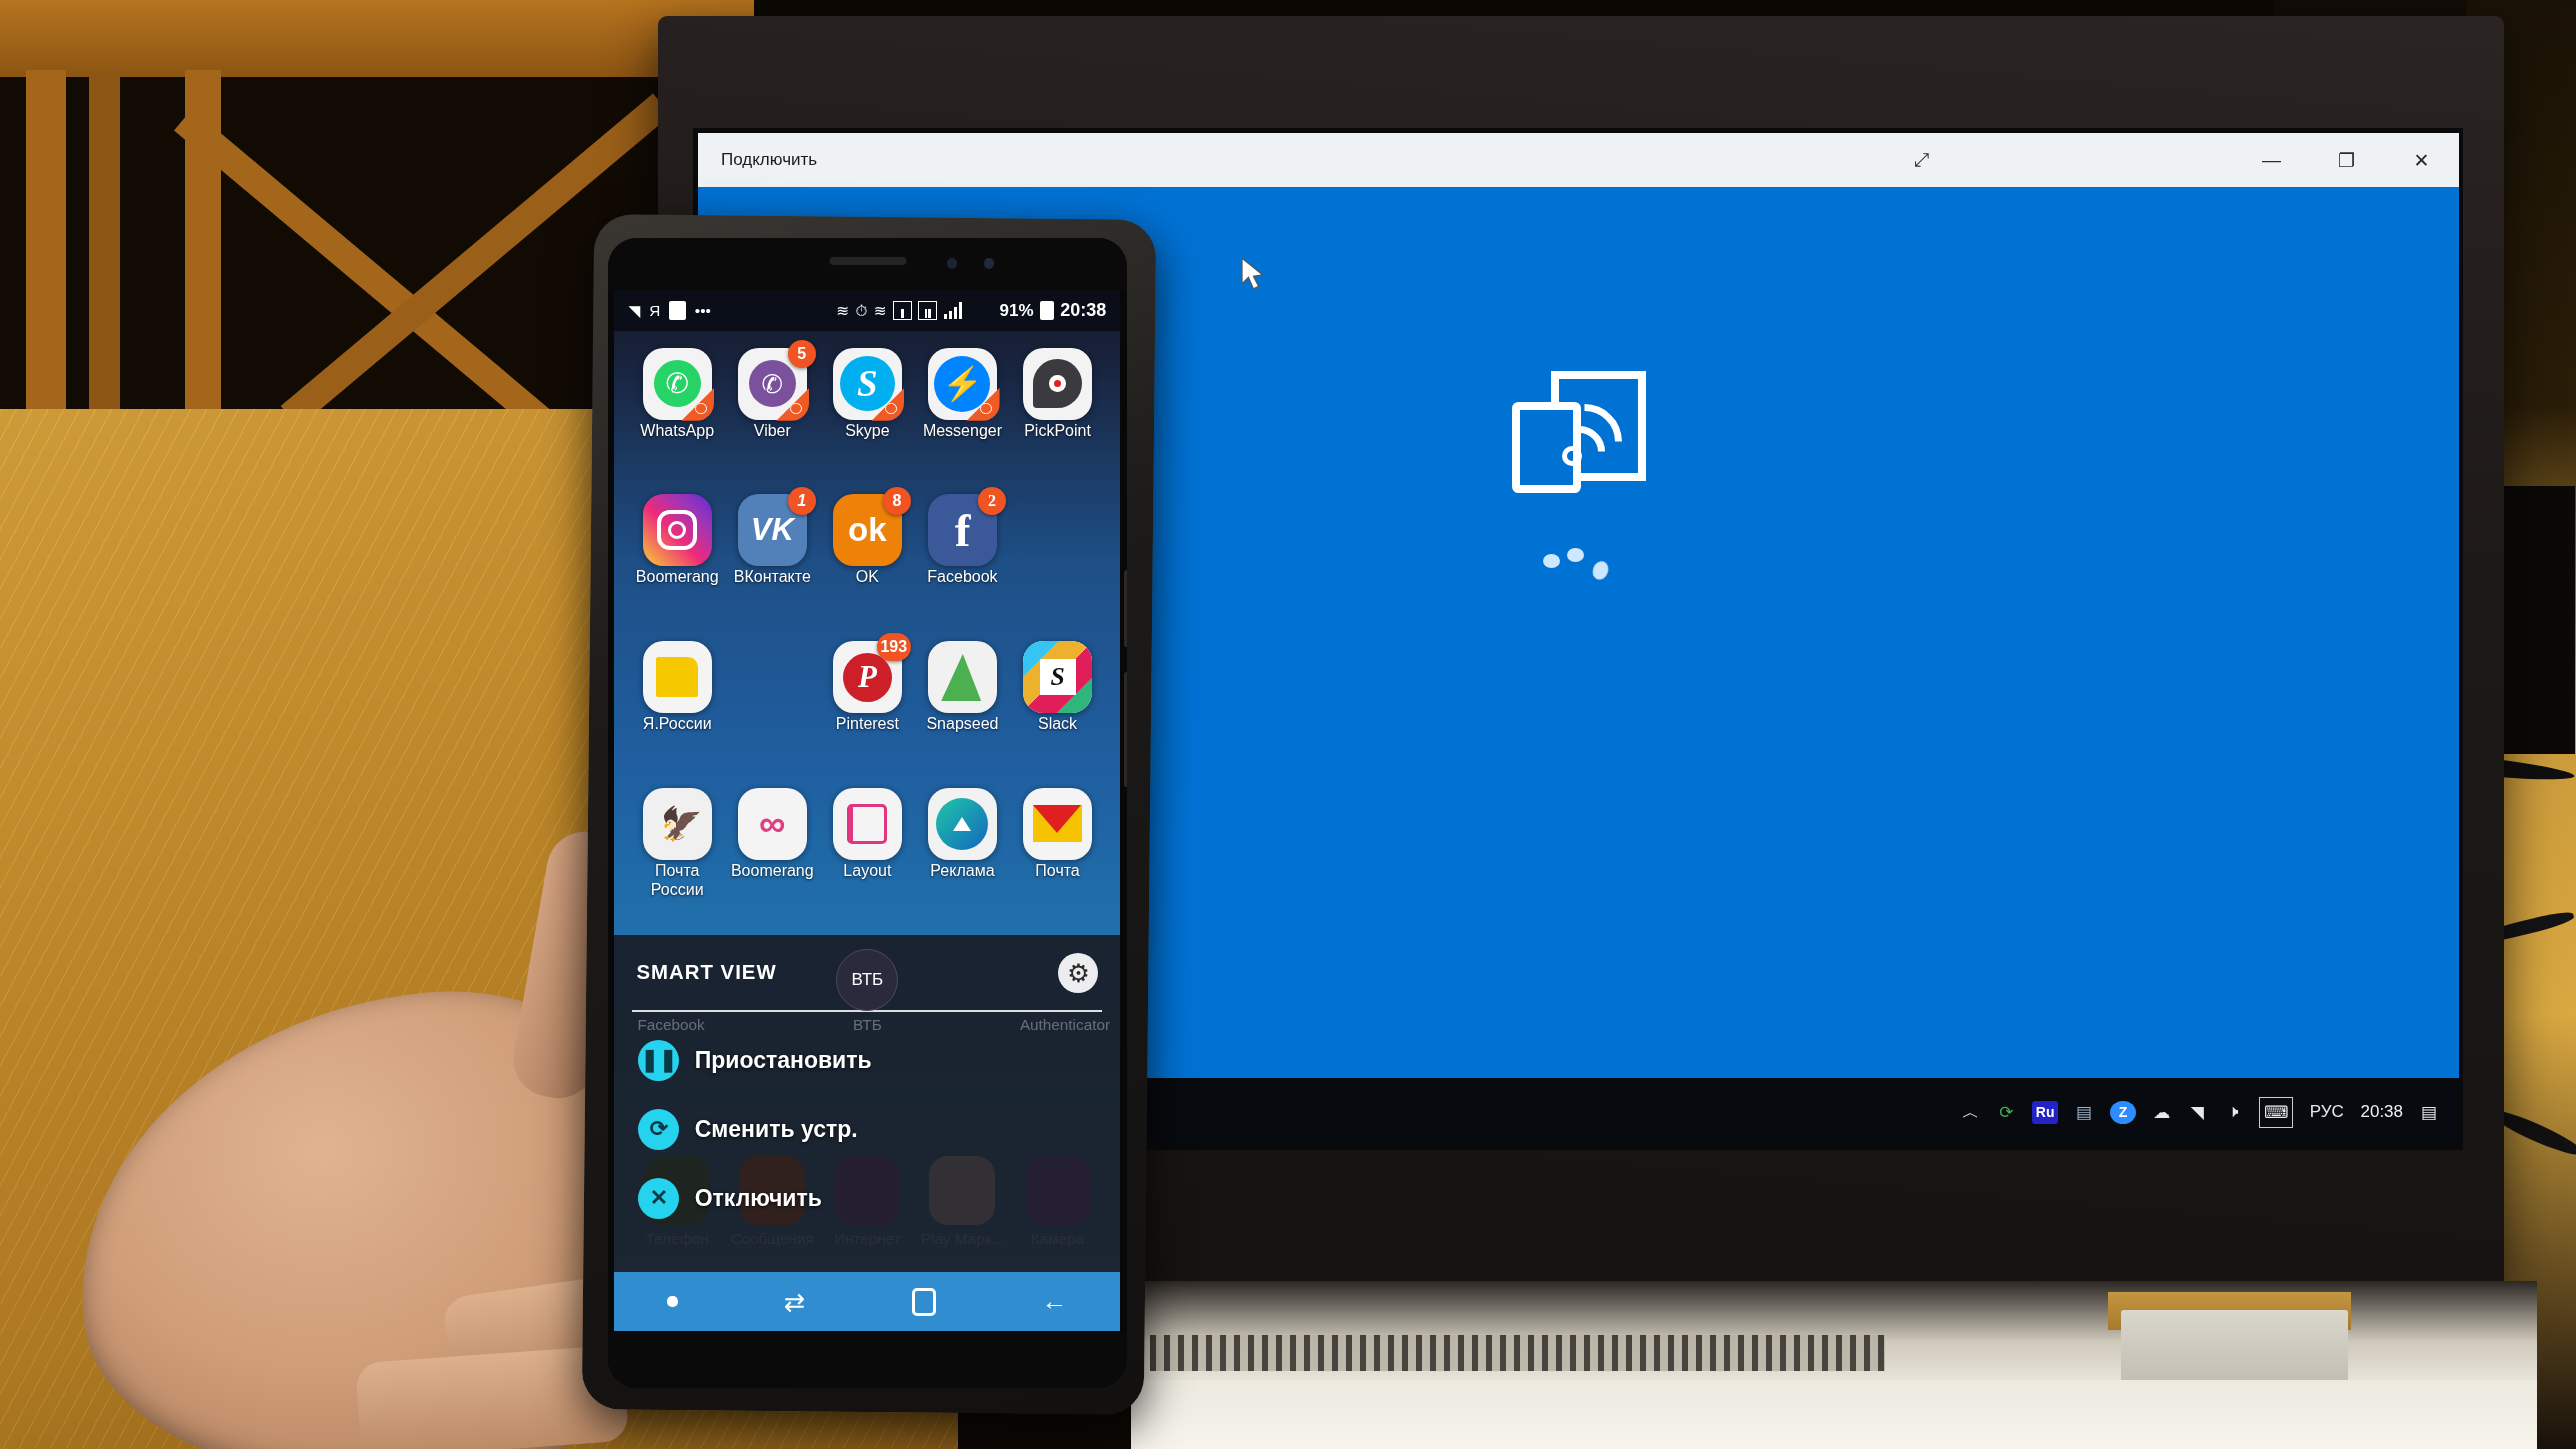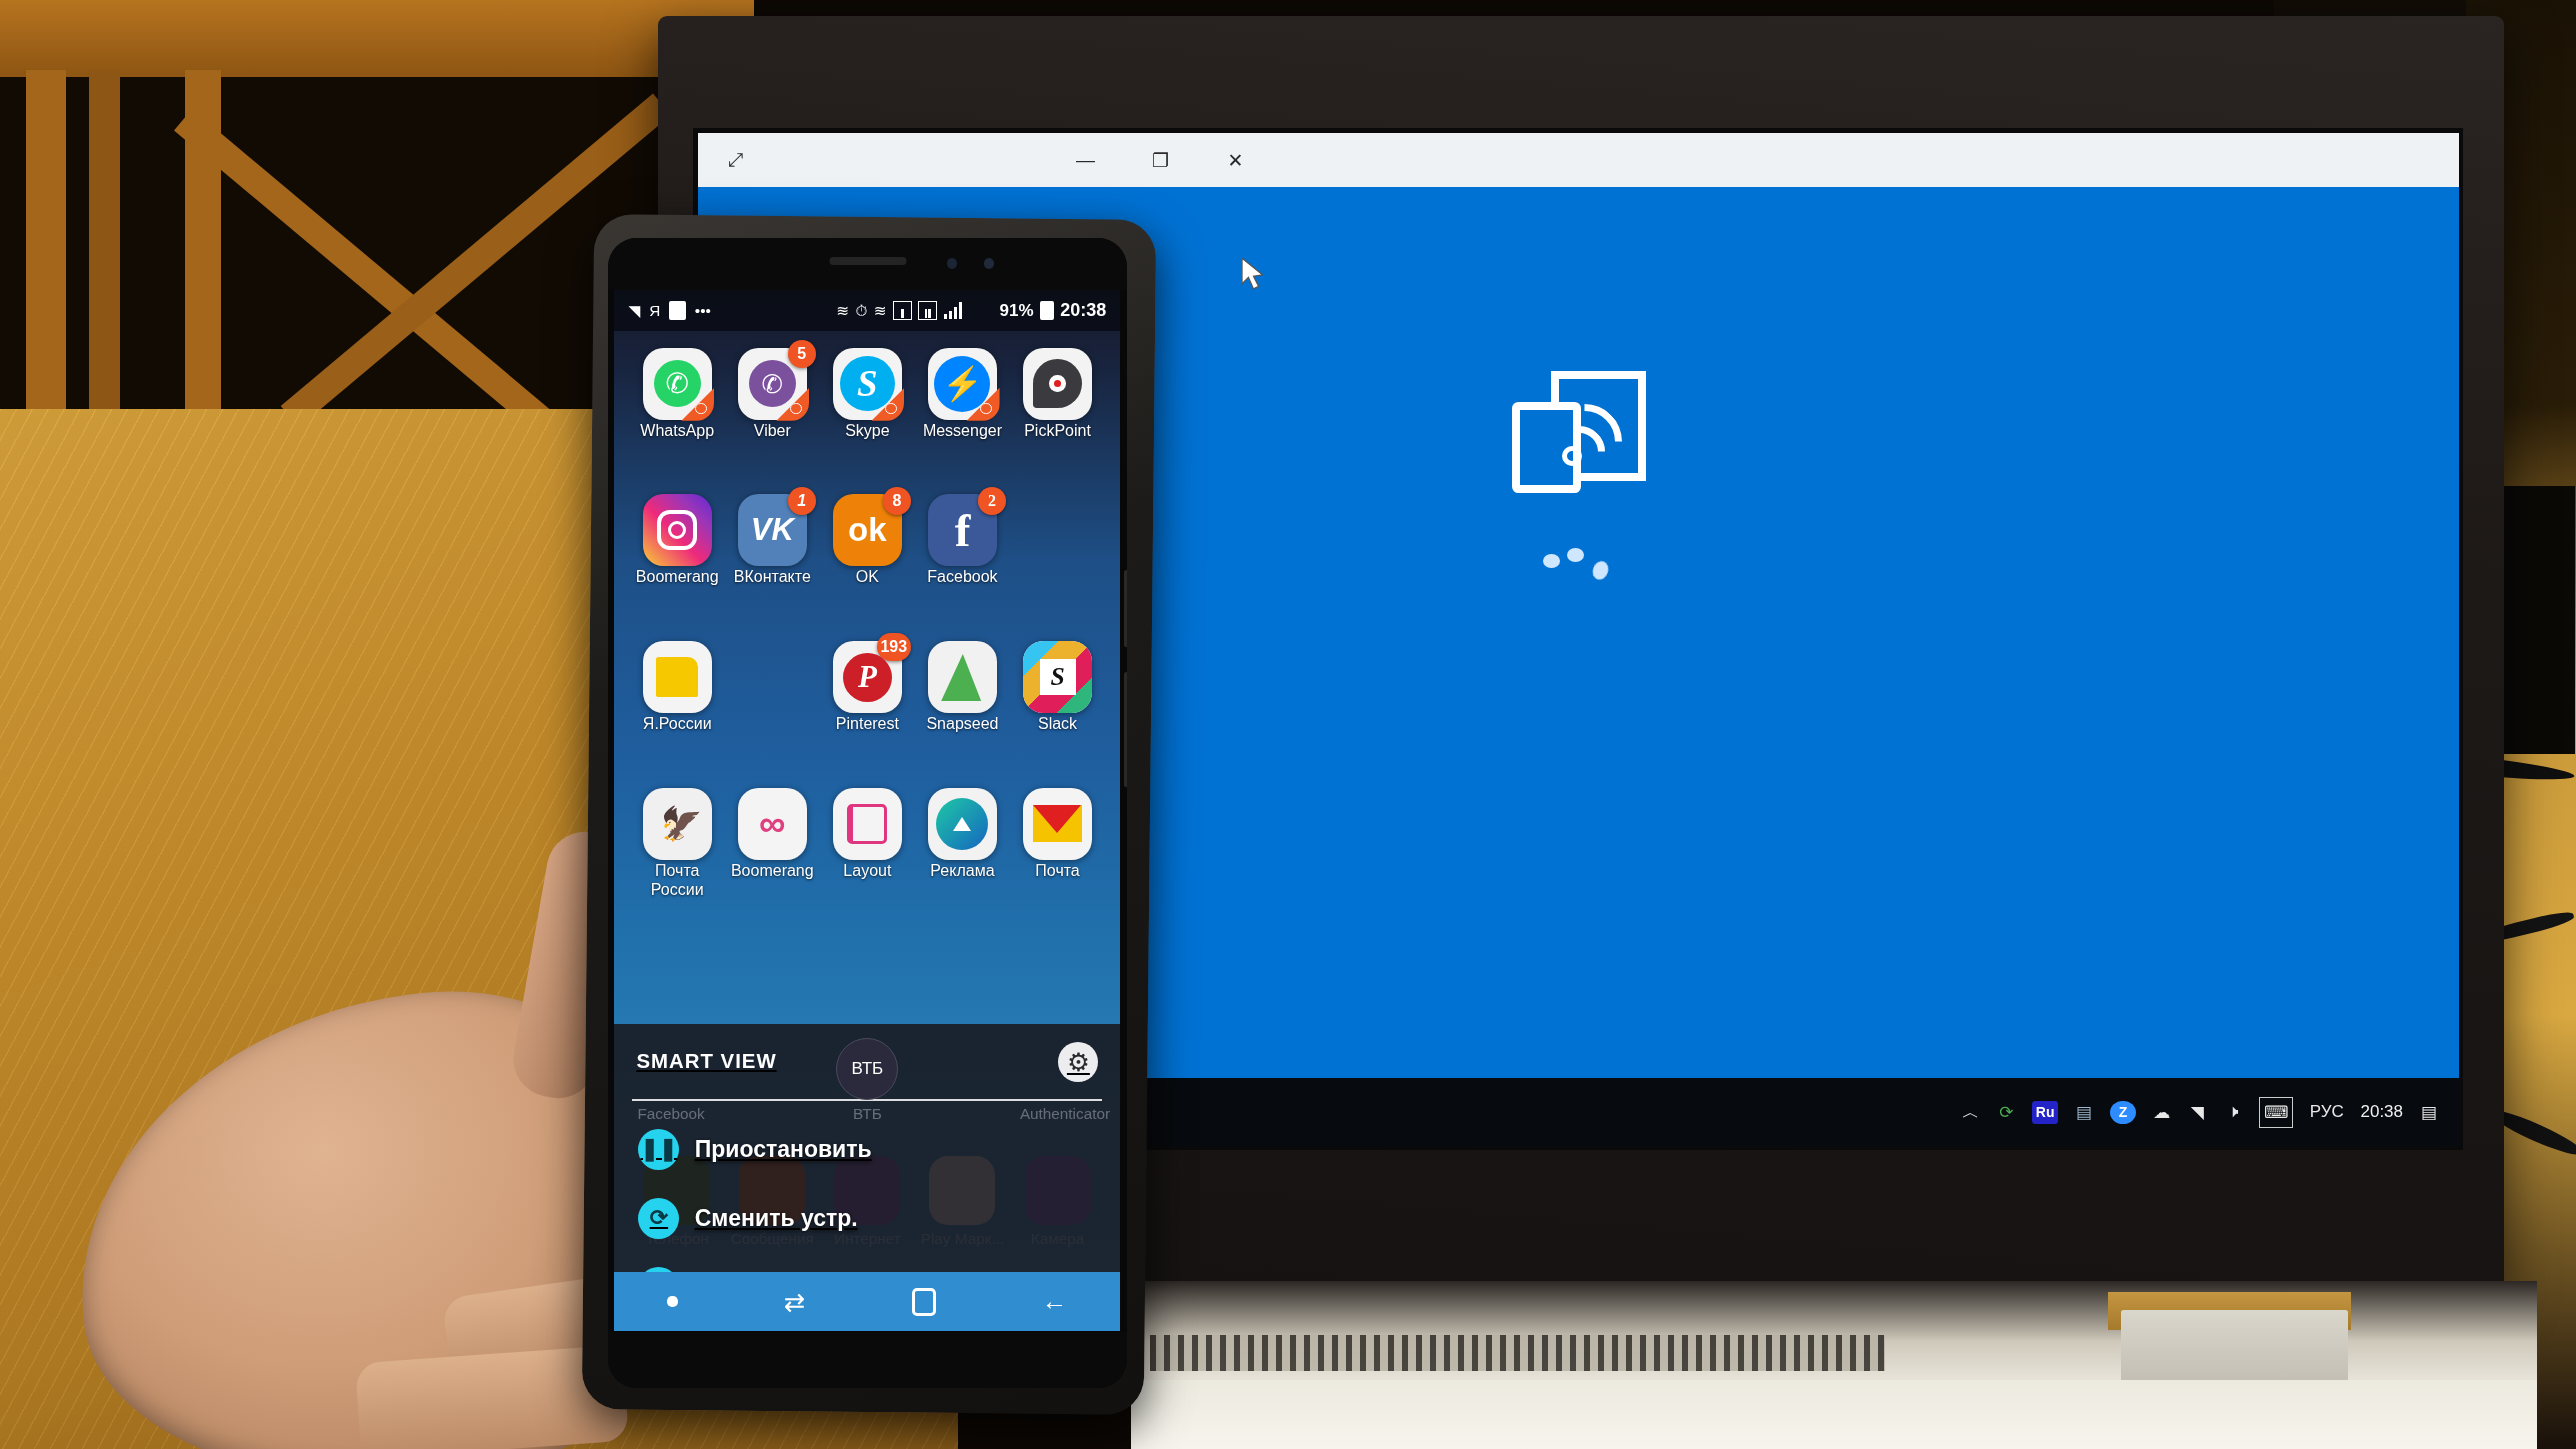--- a/index.html
+++ b/index.html
@@ -227,22 +227,22 @@
   .rek i{width:52px;height:52px;border-radius:50%;
     background:linear-gradient(135deg,#1ec8a5,#1566c0);display:flex;align-items:center;justify-content:center;}
   .rek i::after{content:"";width:0;height:0;border-left:9px solid transparent;
     border-right:9px solid transparent;border-bottom:14px solid #fff;}
   .mail{background:#f4f4f4;}
   .mail i{width:49px;height:37px;background:#f5c300;position:relative;overflow:hidden;}
   .mail i::after{content:"";position:absolute;left:0;top:0;width:0;height:0;
     border-left:24px solid transparent;border-right:24px solid transparent;border-top:28px solid #e02020;}
 
   
-  .smartview{position:absolute;left:0;bottom:43px;width:100%;height:264px;
-    background:rgba(24,22,28,.86);text-decoration:underline;}
+  .smartview{position:absolute;left:0;bottom:59px;width:100%;height:337px;
+    background:rgba(24,22,28,.86);}
   .sv-head{display:flex;align-items:center;height:75px;padding:0 22px;box-sizing:border-box;}
   .sv-title{color:#fff;font-size:20.4px;font-weight:bold;letter-spacing:1px;flex:0 0 auto;}
   .sv-gear{margin-left:auto;width:40px;height:40px;border-radius:50%;background:rgba(255,255,255,.92);
     display:flex;align-items:center;justify-content:center;color:#2b2b2b;font-size:25.6px;}
   .sv-vtb{position:absolute;left:50%;top:14px;transform:translateX(-50%);width:60px;height:60px;
     border-radius:50%;background:#2a2a3c;border:1.9px solid #4a4a5c;color:#fff;font-size:17px;
     display:flex;align-items:center;justify-content:center;}
   .sv-ghost{position:absolute;color:rgba(210,210,215,.42);font-size:15.3px;}
   .sv-rule{height:1.9px;background:rgba(255,255,255,.85);margin:0 18px;}
   .sv-list{padding:14px 0 0 24px;}
@@ -290,20 +290,21 @@
   <div class="bg-deskfront">
     <div class="desk-grain"></div>
   </div>
 
   <div class="laptop-lid"></div>
   <div class="laptop-bezel"></div>
 
   <div class="laptop-screen">
 
     <div class="win-titlebar">
+      <div class="win-title">Подключить</div>
       <div class="win-btns">
         <div class="win-btn">⤢</div>
         <div class="win-btn spacer"></div>
         <div class="win-btn">—</div>
         <div class="win-btn">❐</div>
         <div class="win-btn">✕</div>
       </div>
     </div>
 
     <div class="win-body">

